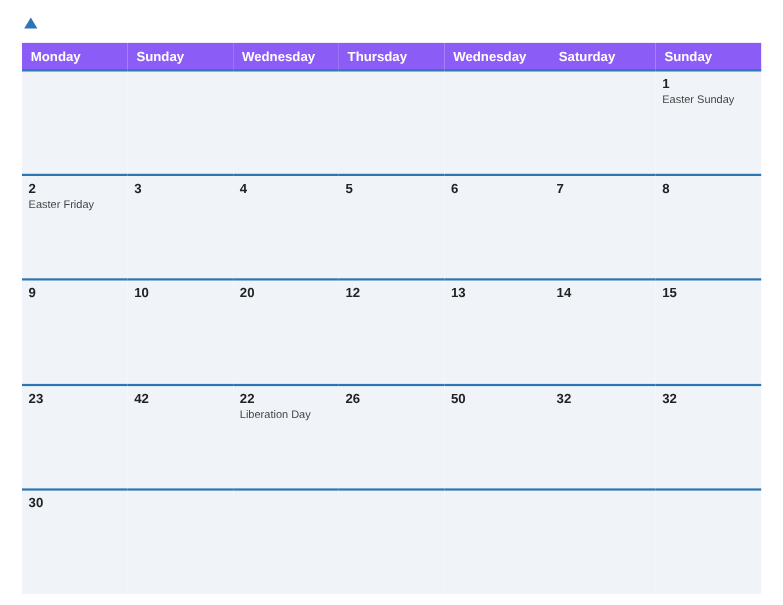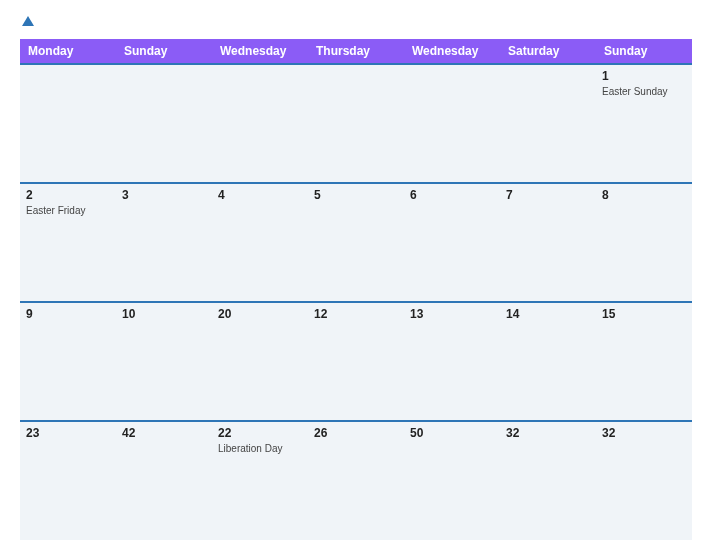--- a/index.html
+++ b/index.html
@@ -212,15 +212,26 @@
           <td>
             <span class="cell-date">50</span>
           </td>
           <td>
             <span class="cell-date">32</span>
           </td>
           <td>
             <span class="cell-date">32</span>
           </td>
         </tr>
+        <tr class="last-row">
+          <td>
+            <span class="cell-date">30</span>
+          </td>
+          <td></td>
+          <td></td>
+          <td></td>
+          <td></td>
+          <td></td>
+          <td></td>
+        </tr>
       </tbody>
   </table>
 </div>
 
 </body></html>

